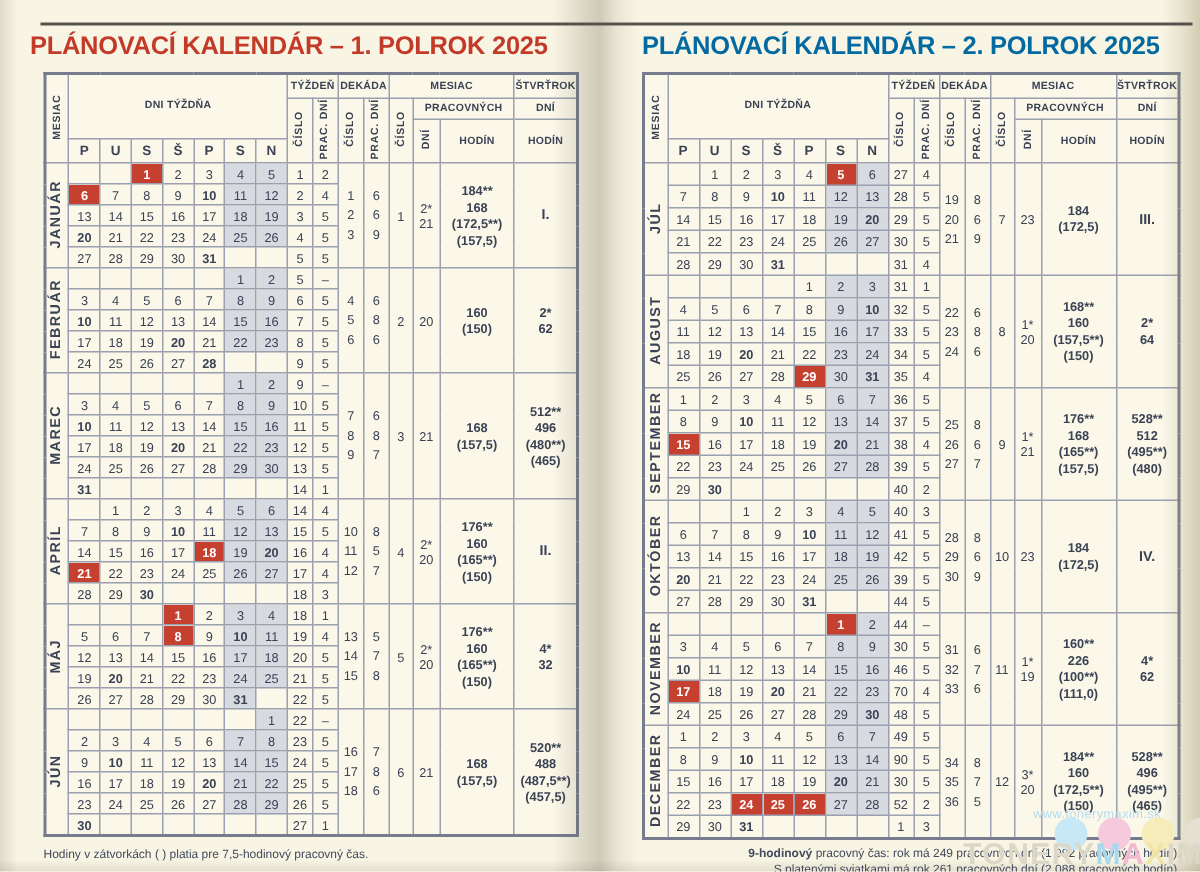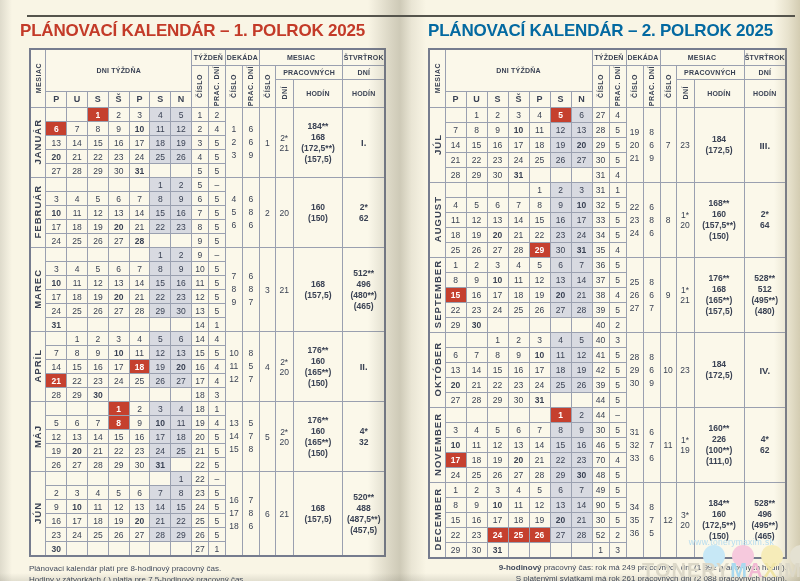--- a/index.html
+++ b/index.html
@@ -692,21 +692,20 @@
               <td class="day"></td>
               <td class="day"></td>
               <td class="day"></td>
               <td>27</td>
               <td>1</td>
             </tr>
           </tbody>
         </table>
       </div>
     <div class="footnotes-left">
-      <p>Plánovací kalendár platí pre 8-hodinový pracovný čas.</p>
       <p>Hodiny v zátvorkách ( ) platia pre 7,5-hodinový pracovný čas.</p>
 
     </div>
   </section>
 
   <section class="page page-right">
     <h1 class="title" style="color: #0369a1;">PLÁNOVACÍ KALENDÁR – 2. POLROK 2025</h1>
     <div>
         <table class="cal">
           <colgroup>

